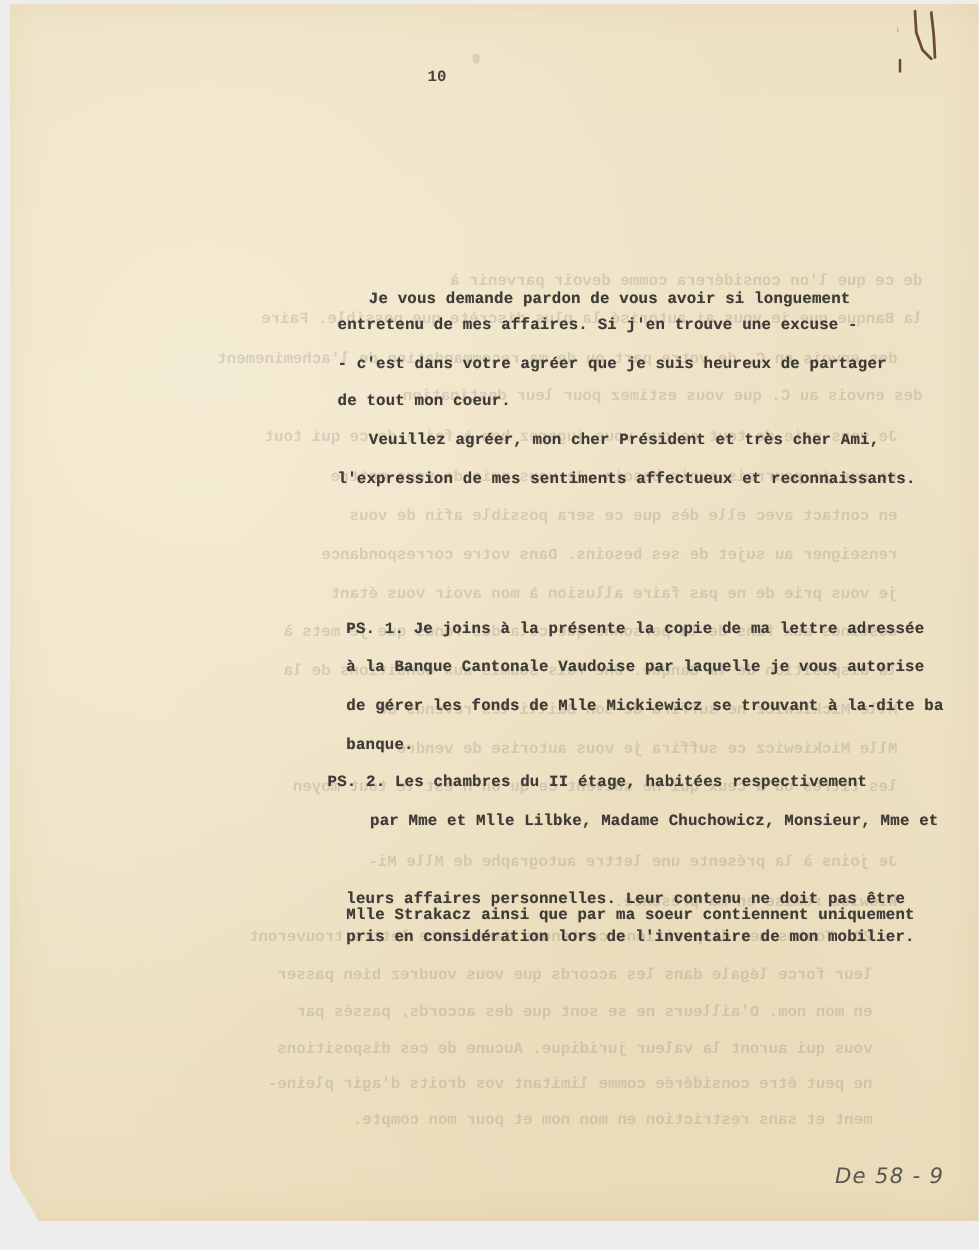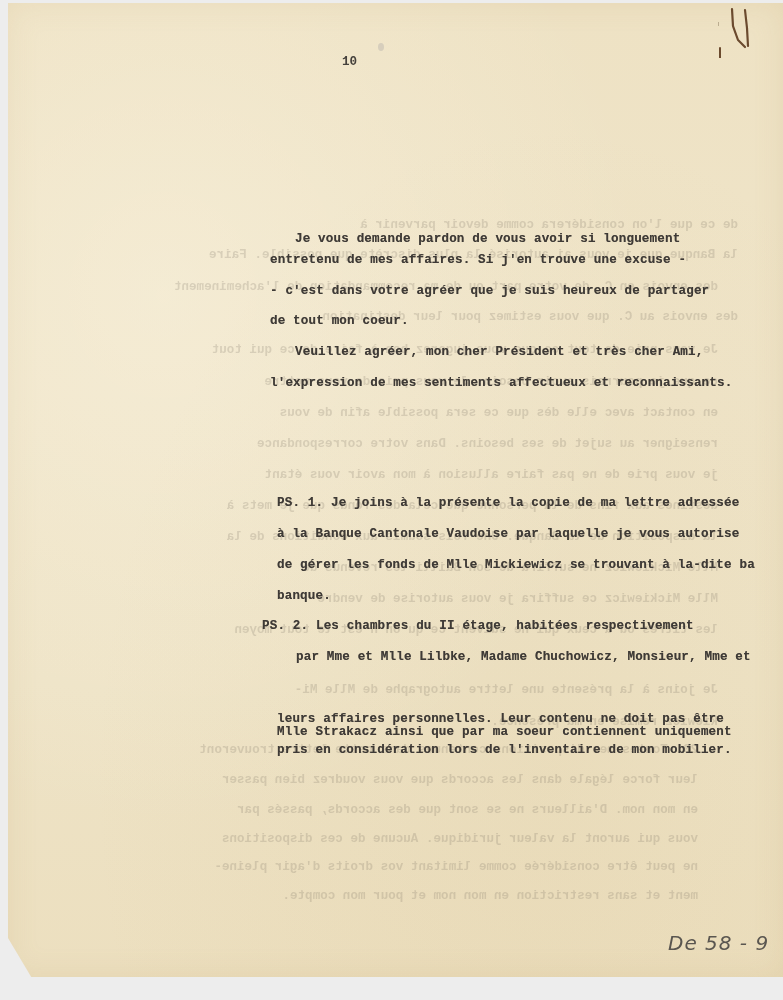--- a/index.html
+++ b/index.html
@@ -66,21 +66,21 @@
     }
     .handwritten {
       position: absolute;
       font-family: "DejaVu Sans", sans-serif;
       color: #5a5650;
       font-style: italic;
     }
     .archive-ref {
       left: 660px;
       top: 928px;
-      font-size: 20px;
+      font-size: 17px;
       letter-spacing: 1px;
     }
     .pencil-mark {
       position: absolute;
       left: 710px;
       top: 3px;
       width: 40px;
       height: 52px;
     }
     .smudge {

